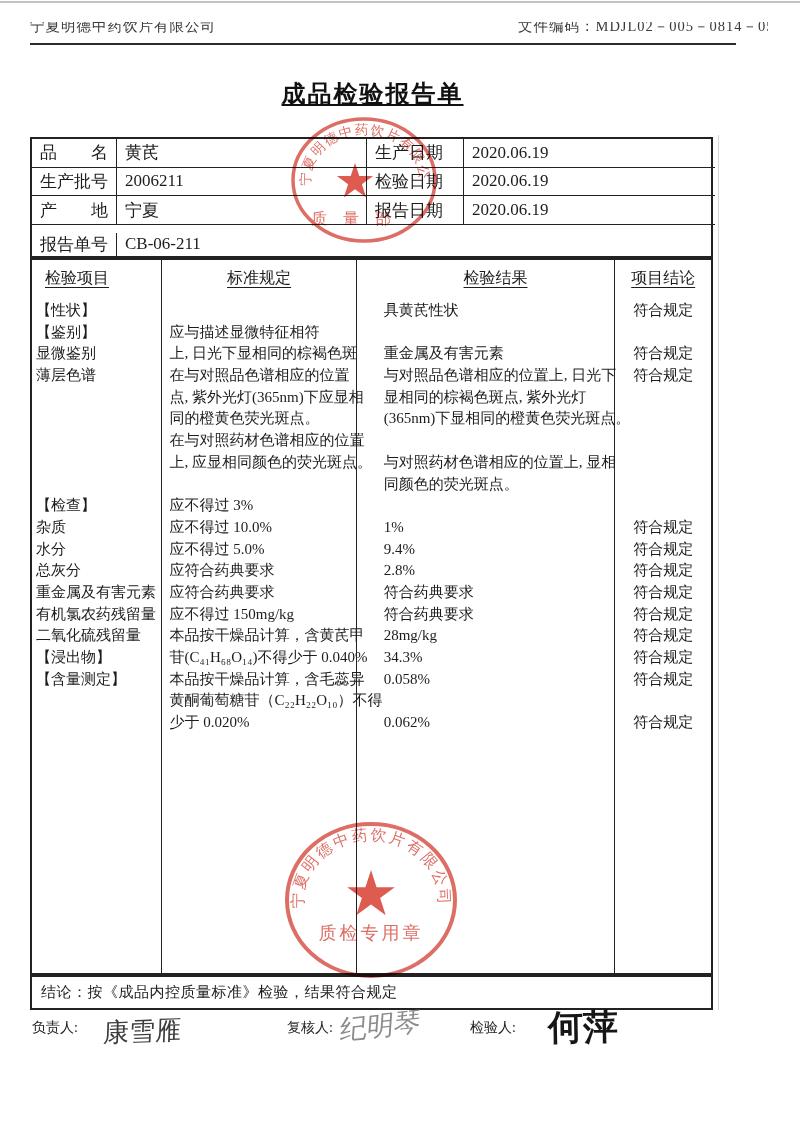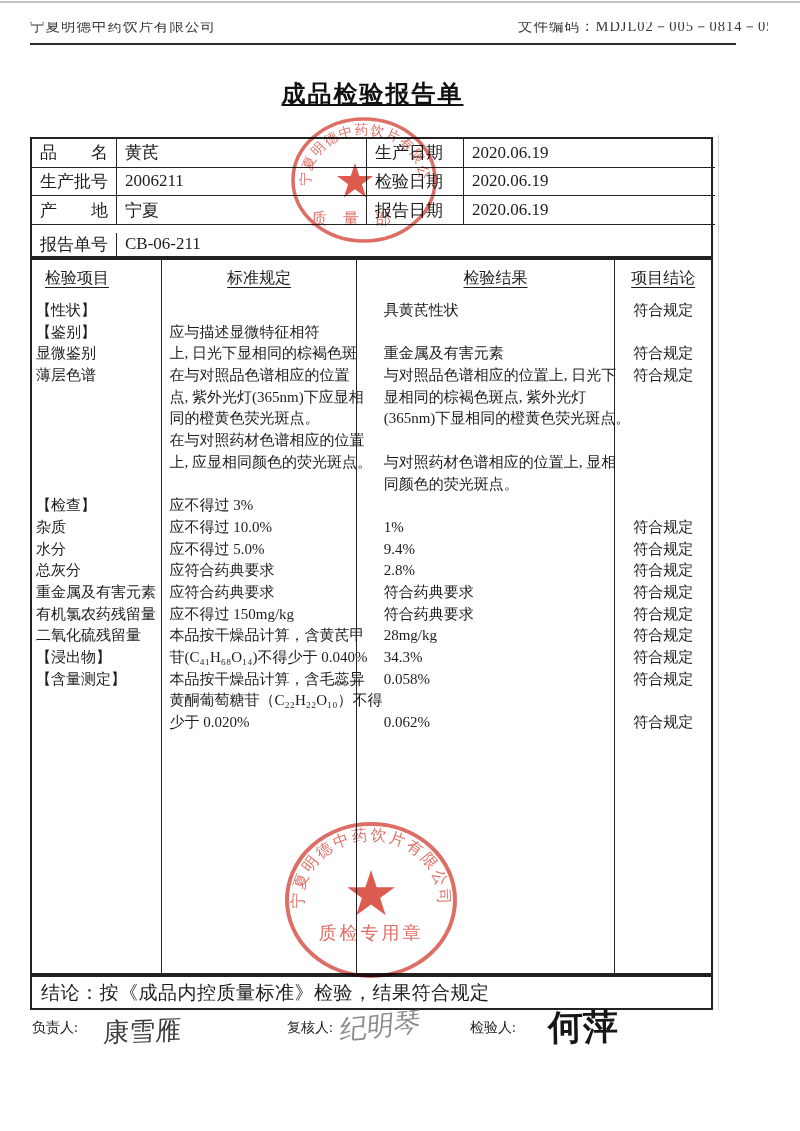--- a/index.html
+++ b/index.html
@@ -46,21 +46,21 @@
   .col-header span{text-decoration:underline;text-underline-offset:4px;}
   .col-lines{position:absolute;left:0;top:40px;width:100%;}
   .body-line{height:21.7px;line-height:21.7px;font-size:15px;white-space:nowrap;}
   .col-item .body-line{padding-left:4px;}
   .col-standard .body-line,.col-result .body-line{padding-left:7px;}
   .col-conclusion .body-line{text-align:center;padding-left:0;}
 
   
   .conclusion-box{position:absolute;left:30px;top:975px;width:683px;height:35px;
     border:2px solid #222;box-sizing:border-box;display:flex;align-items:center;
-    padding-left:9px;font-size:19px;letter-spacing:.5px;}
+    padding-left:9px;font-size:15px;letter-spacing:.5px;}
 
   
   .sig-label{position:absolute;top:1019px;font-size:14px;color:#222;}
   .sig-name{position:absolute;font-family:"DejaVu Sans",sans-serif;white-space:nowrap;}
   .sig-owner-label{left:32px;}
   .sig-owner{left:103px;top:1014px;font-size:26px;color:#3d3d3d;transform:rotate(-2deg) skewX(-4deg);}
   .sig-reviewer-label{left:287px;}
   .sig-reviewer{left:340px;top:1008px;font-size:27px;color:#8b8b8b;transform:rotate(-6deg) skewX(-10deg);}
   .sig-inspector-label{left:470px;}
   .sig-inspector{left:548px;top:1004px;font-size:35px;font-weight:bold;color:#161616;transform:rotate(-1deg);}

